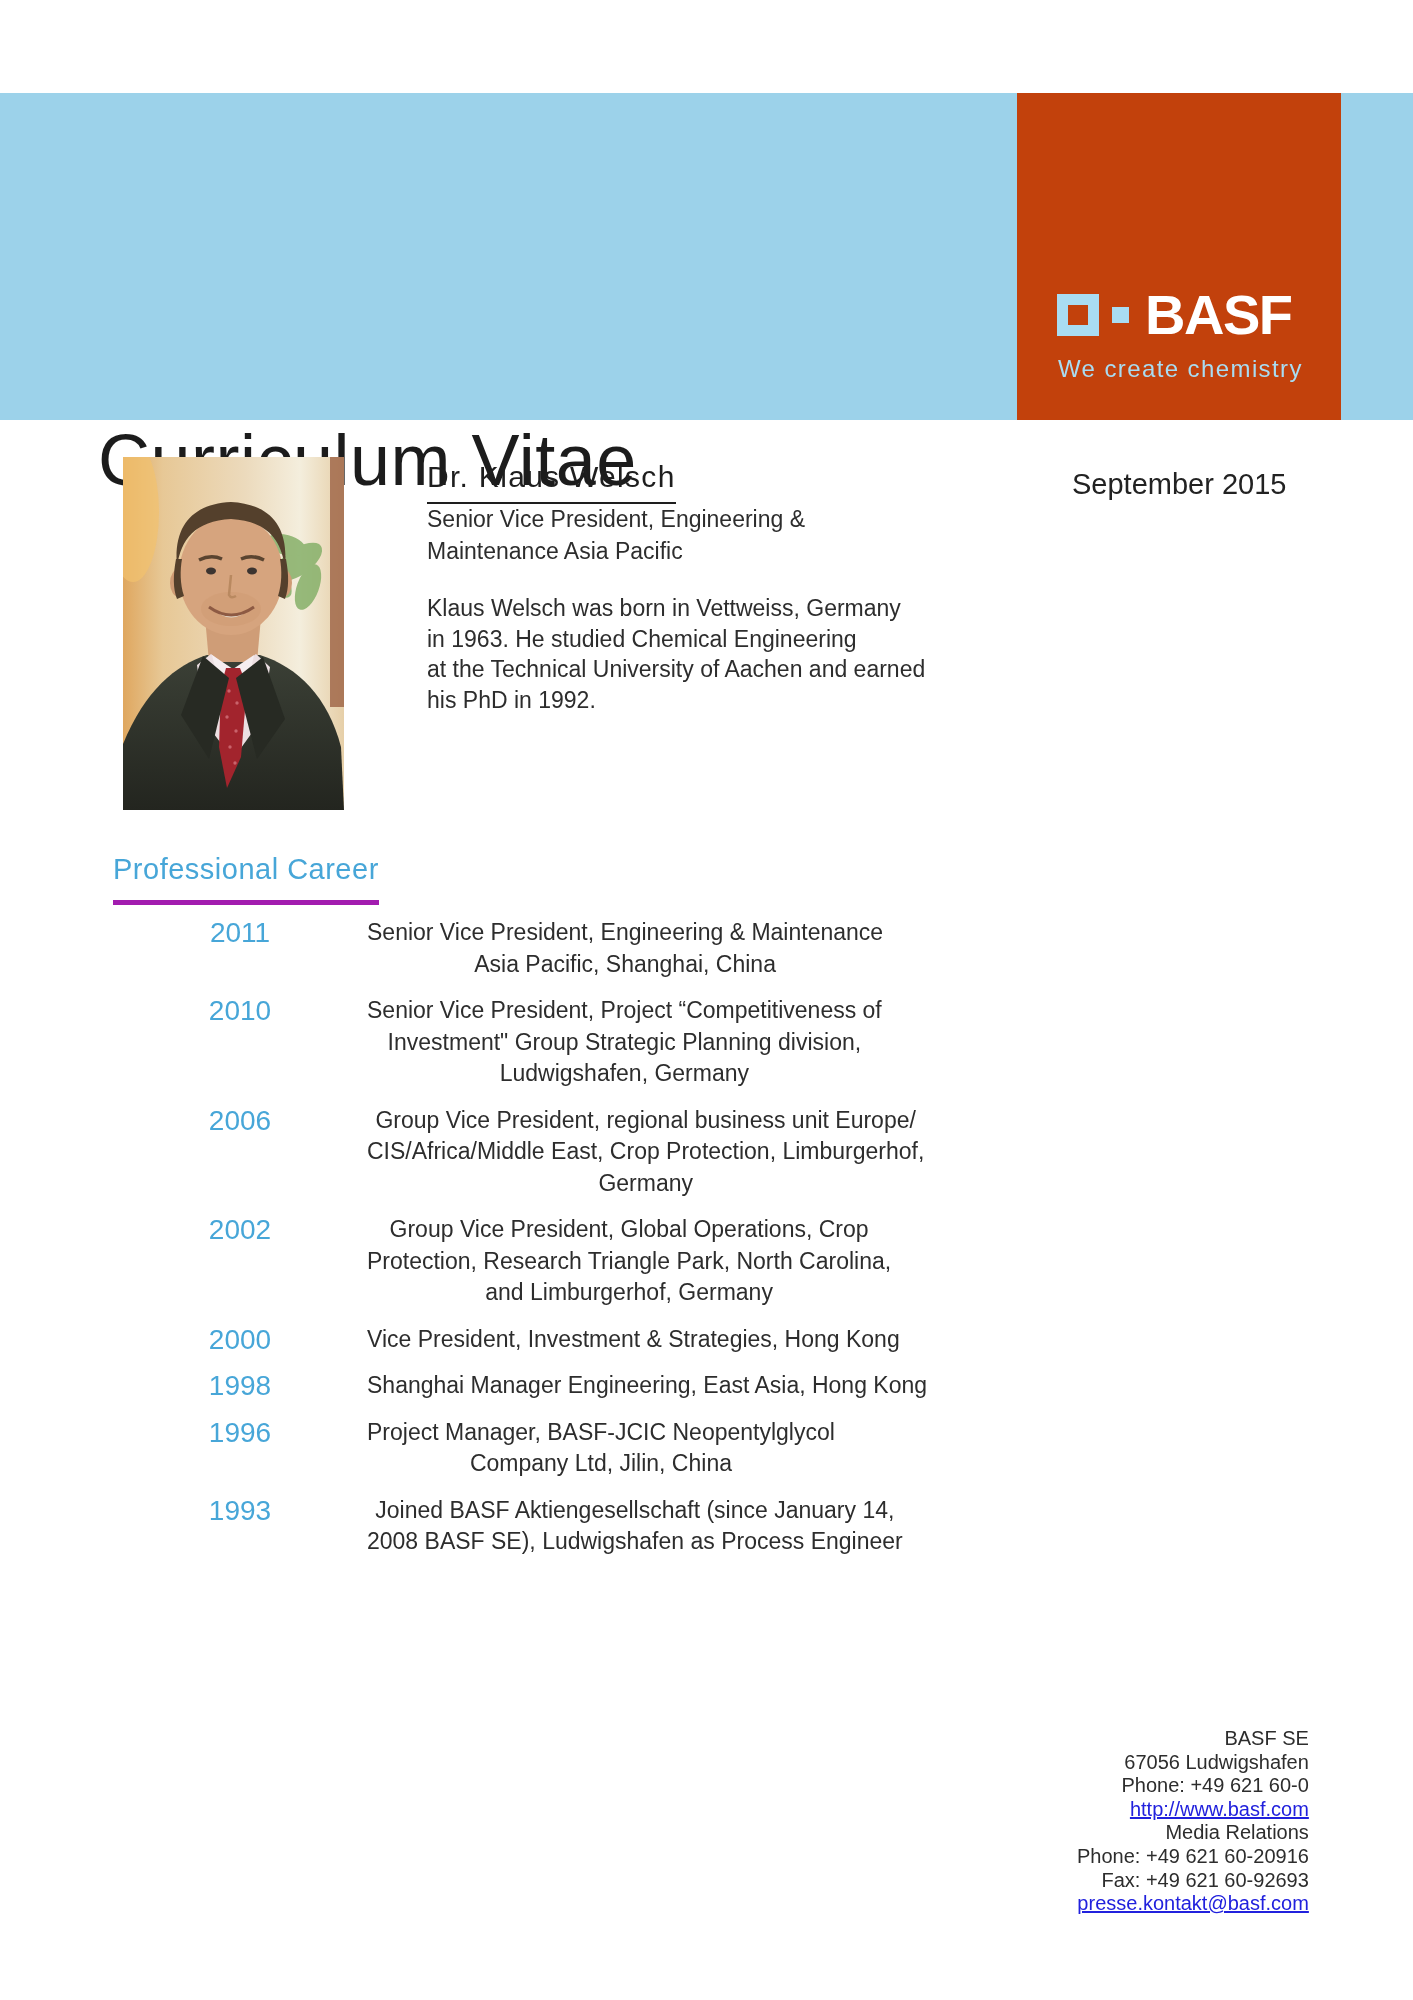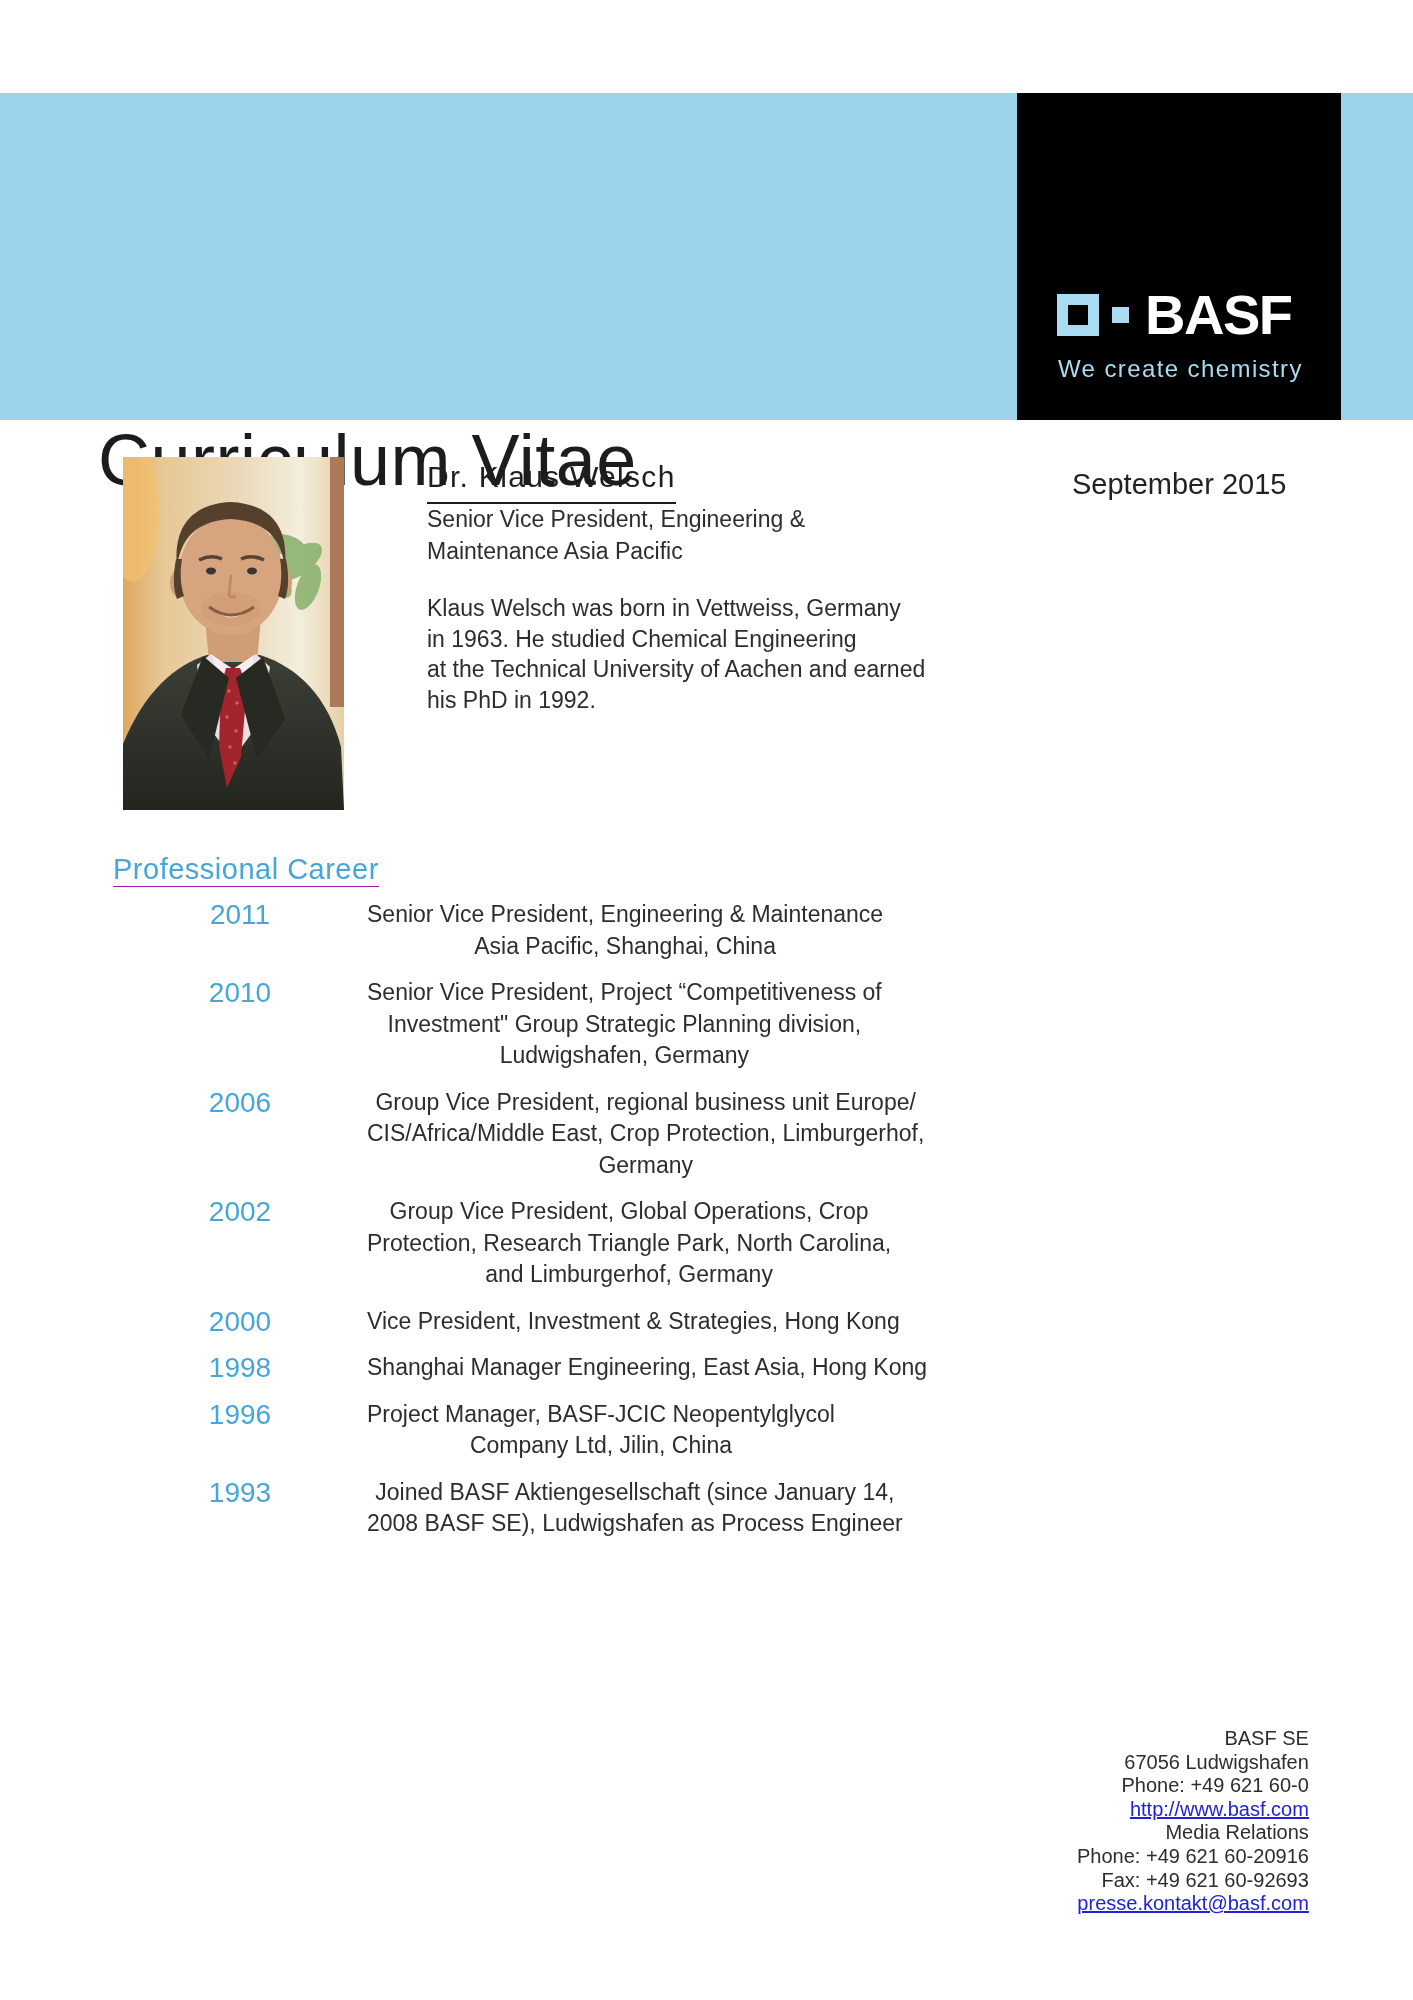--- a/index.html
+++ b/index.html
@@ -2,21 +2,21 @@
 <html><head>
 <meta charset="utf-8">
 <style>
   html,body{margin:0;padding:0;background:#ffffff;}
   .page{
     position:relative;width:1413px;height:2000px;background:#ffffff;
     font-family:"Liberation Sans","DejaVu Sans",sans-serif;color:#2d2d2d;overflow:hidden;
   }
   
   .banner{position:absolute;left:0;top:93px;width:1413px;height:327px;background:#9cd2ea;}
-  .banner-dark{position:absolute;left:1017px;top:0;width:324px;height:327px;background:#000000;}
+  .banner-dark{position:absolute;left:1017px;top:0;width:324px;height:327px;background:#c2410c;}
   .doc-title{
     position:absolute;left:98px;top:283px;font-size:72px;line-height:72px;
     color:#1c1c1c;letter-spacing:0.5px;white-space:nowrap;font-weight:400;
   }
   
   .logo-row{position:absolute;left:40px;top:200px;display:flex;align-items:center;height:44px;}
   .sq-outline{width:42px;height:42px;box-sizing:border-box;border:11px solid #a9dcf2;background:transparent;}
   .sq-small{width:17px;height:16px;background:#a9dcf2;margin-left:13px;}
   .logo-text{margin-left:16px;font-size:56px;font-weight:bold;color:#ffffff;letter-spacing:-1.5px;line-height:44px;}
   .tagline{position:absolute;left:41px;top:262px;font-size:24px;letter-spacing:1.4px;color:#a9dcf2;white-space:nowrap;}
@@ -26,21 +26,21 @@
   .person-name{
     position:absolute;left:427px;top:460px;font-size:30px;letter-spacing:1.3px;color:#1e1e1e;
     border-bottom:2px solid #1e1e1e;padding-bottom:8px;white-space:nowrap;
   }
   .person-role{position:absolute;left:427px;top:503px;font-size:23px;line-height:32px;white-space:pre-line;color:#2d2d2d;}
   .person-bio{position:absolute;left:427px;top:593px;font-size:23px;line-height:30.5px;white-space:pre-line;color:#2d2d2d;}
   
   .career{position:absolute;left:113px;top:853px;width:1000px;}
   .career-heading{
     display:inline-block;font-size:29px;color:#47a6d8;letter-spacing:0.5px;
-    border-bottom:1px solid #a21caf;padding-bottom:0;margin:0;font-weight:400;
+    border-bottom:5px solid #a21caf;padding-bottom:14px;margin:0;font-weight:400;
   }
   .career-rows{margin-top:12px;text-align:center;}
   .career-row{display:flex;margin-bottom:15px;}
   .career-year{flex:0 0 254px;width:254px;font-size:28px;line-height:31.5px;color:#47a6d8;}
   .career-desc{font-size:23px;line-height:31.5px;white-space:pre-line;color:#2d2d2d;}
   
   .contact{position:absolute;left:1077px;top:1727px;font-size:20px;line-height:23.6px;color:#2d2d2d;}
   .contact div,.contact a{display:block;text-align:right;}
   .flink{color:#2121dd;text-decoration:underline;cursor:pointer;}
 </style>

